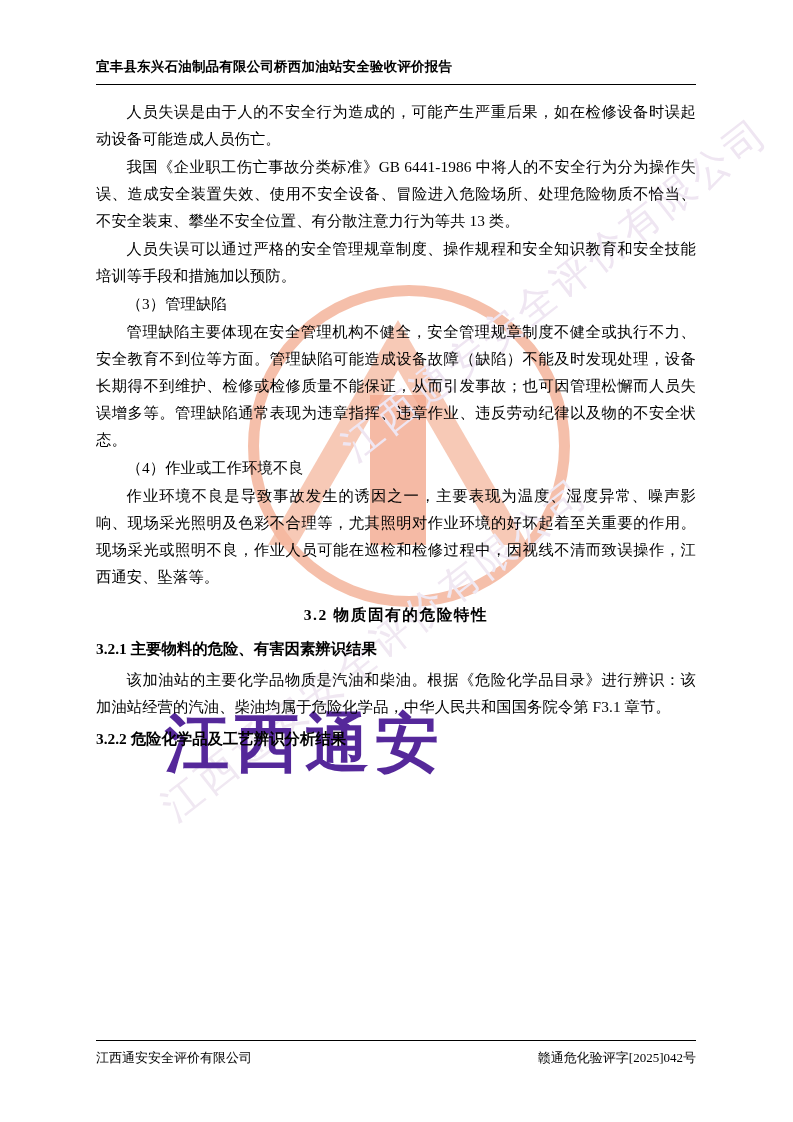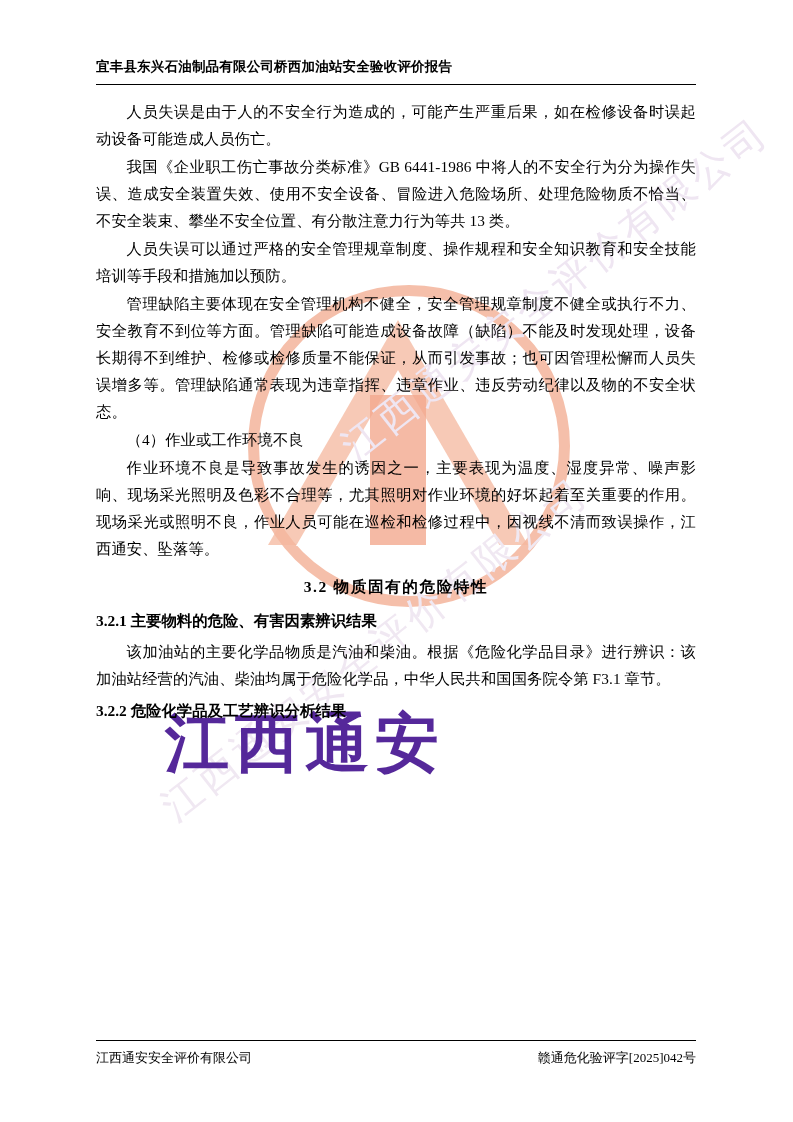--- a/index.html
+++ b/index.html
@@ -204,20 +204,21 @@
   <div class="content">
 
     <div class="header">宜丰县东兴石油制品有限公司桥西加油站安全验收评价报告</div>
     <div class="header-rule"></div>
 
     <div class="body-area">
 
       <p class="para indent">人员失误是由于人的不安全行为造成的，可能产生严重后果，如在检修设备时误起动设备可能造成人员伤亡。</p>
       <p class="para indent">我国《企业职工伤亡事故分类标准》GB 6441-1986 中将人的不安全行为分为操作失误、造成安全装置失效、使用不安全设备、冒险进入危险场所、处理危险物质不恰当、不安全装束、攀坐不安全位置、有分散注意力行为等共 13 类。</p>
       <p class="para indent">人员失误可以通过严格的安全管理规章制度、操作规程和安全知识教育和安全技能培训等手段和措施加以预防。</p>
+      <p class="para indent">（3）管理缺陷</p>
       <p class="para indent">管理缺陷主要体现在安全管理机构不健全，安全管理规章制度不健全或执行不力、安全教育不到位等方面。管理缺陷可能造成设备故障（缺陷）不能及时发现处理，设备长期得不到维护、检修或检修质量不能保证，从而引发事故；也可因管理松懈而人员失误增多等。管理缺陷通常表现为违章指挥、违章作业、违反劳动纪律以及物的不安全状态。</p>
       <p class="para indent">（4）作业或工作环境不良</p>
       <p class="para indent">作业环境不良是导致事故发生的诱因之一，主要表现为温度、湿度异常、噪声影响、现场采光照明及色彩不合理等，尤其照明对作业环境的好坏起着至关重要的作用。现场采光或照明不良，作业人员可能在巡检和检修过程中，因视线不清而致误操作，江西通安、坠落等。</p>
 
       <h3 class="h2">3.2 物质固有的危险特性</h3>
       <h4 class="h3">3.2.1 主要物料的危险、有害因素辨识结果</h4>
       <p class="para indent">该加油站的主要化学品物质是汽油和柴油。根据《危险化学品目录》进行辨识：该加油站经营的汽油、柴油均属于危险化学品，中华人民共和国国务院令第 F3.1 章节。</p>
 
       <h4 class="h3">3.2.2 危险化学品及工艺辨识分析结果</h4>
 

